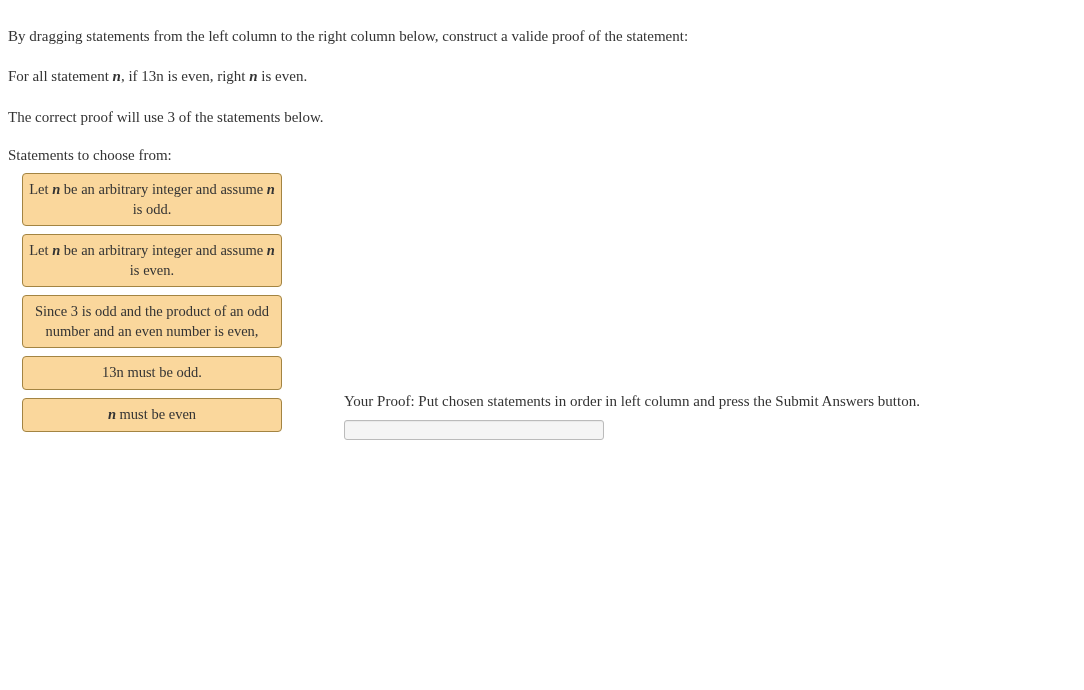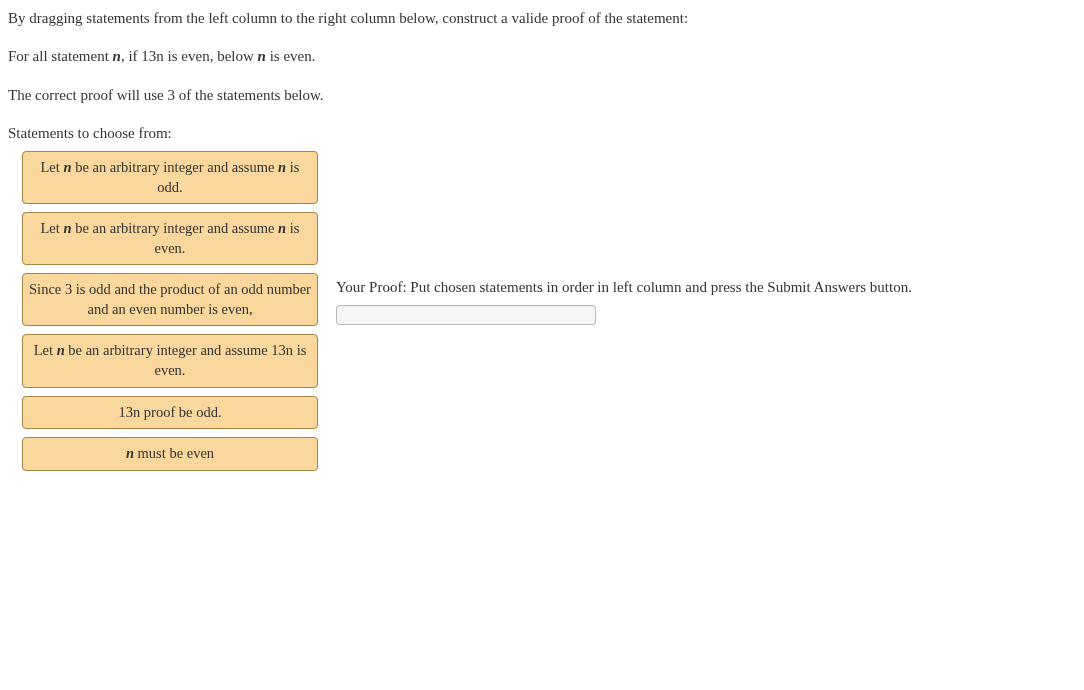--- a/index.html
+++ b/index.html
@@ -4,29 +4,29 @@
   <style>
     body {
       font-family: Georgia, 'Times New Roman', serif;
       font-size: 15px;
       color: #333;
       margin: 0;
       padding: 6px 8px;
       background: #fff;
     }
     p.intro {
-      margin: 2px 0 18px 0;
+      margin: 20px 0 18px 0;
       line-height: 1.35;
     }
     .bi { font-style: italic; font-weight: bold; }
     .b { font-weight: normal; }
     .columns {
       display: flex;
-      align-items: center;
-      gap: 8px;
+      align-items: flex-end;
+      gap: 16px;
     }
     .left-col {
       width: 320px;
       flex: 0 0 auto;
     }
     .right-col {
       flex: 1 1 auto;
     }
     .col-header {
       margin: 0 0 8px 0;
@@ -39,40 +39,40 @@
       background: #fad79c;
       border: 1px solid #a38442;
       border-radius: 4px;
       padding: 6px 6px;
       margin-bottom: 8px;
       text-align: center;
       cursor: grab;
       line-height: 1.35;
       font-size: 14.5px;
       box-sizing: border-box;
-      width: 296px;
+      width: 260px;
     }
     .dropzone {
       border: 1px solid #bbb;
       background: #f5f5f5;
       border-radius: 3px;
       width: 260px;
       height: 20px;
       margin-top: 2px;
       box-sizing: border-box;
       box-shadow: inset 0 1px 1px rgba(0,0,0,0.05);
     }
   </style>
 </head>
 <body>
 
 <p class="intro">By dragging statements from the left column to the right column below, construct a valide proof of the statement:</p>
 
 <p class="intro">
-  <span>For all statement </span><span class="bi">n</span><span>, if </span><span class="b">13n</span><span> is even, below </span><span class="bi">n</span><span> is even.</span>
+  <span>For all statement </span><span class="bi">n</span><span>, if </span><span class="b">13n</span><span> is even, right </span><span class="bi">n</span><span> is even.</span>
 </p>
 
 <p class="intro">The correct proof will use 3 of the statements below.</p>
 
 <div class="columns">
   <div class="left-col">
     <p class="col-header b">Statements to choose from:</p>
     <div class="statements">
 
       <div class="stmt" draggable="true">
@@ -80,28 +80,25 @@
       </div>
 
       <div class="stmt" draggable="true">
         <span>Let </span><span class="bi">n</span><span> be an arbitrary integer and assume </span><span class="bi">n</span><span> is even.</span>
       </div>
 
       <div class="stmt" draggable="true">
         <span>Since 3 is odd and the product of an odd number and an even number is even,</span>
       </div>
 
-      <div class="stmt" draggable="true">
-        <span>Let </span><span class="bi">n</span><span> be an arbitrary integer and assume </span><span class="b">13n</span><span> is even.</span>
-      </div>
 
 
 
       <div class="stmt" draggable="true">
-        <span class="b">13n</span><span> proof be odd.</span>
+        <span class="b">13n</span><span> must be odd.</span>
       </div>
 
       <div class="stmt" draggable="true">
         <span class="bi">n</span><span> must be even</span>
       </div>
 
 
     </div>
   </div>
 

